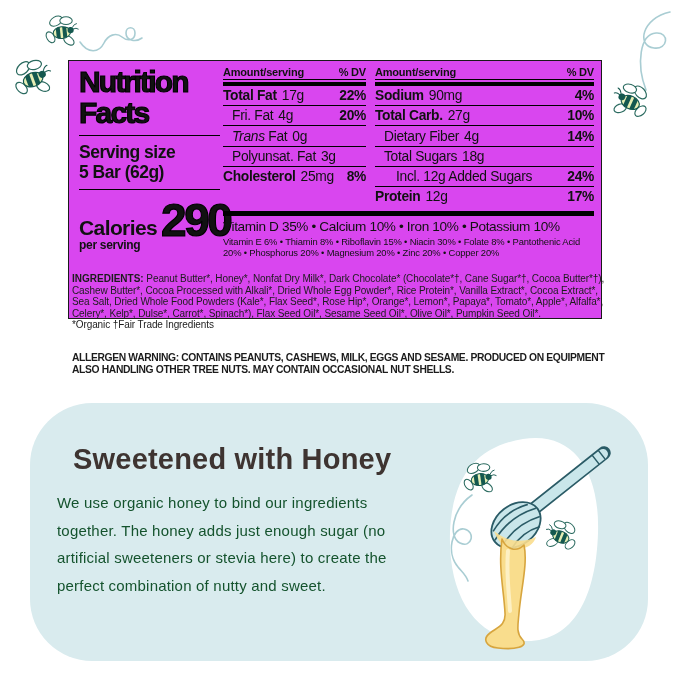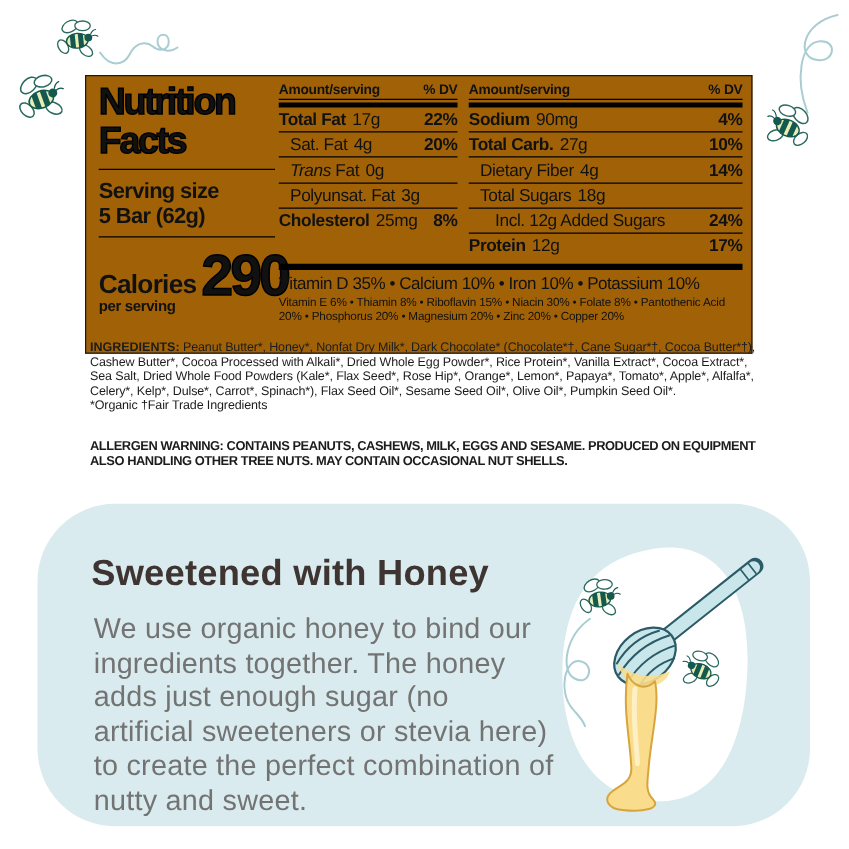--- a/index.html
+++ b/index.html
@@ -10,22 +10,22 @@
     color:#111;
     -webkit-font-smoothing:antialiased;
   }
   
   .decor{position:absolute;pointer-events:none;}
   #decor-tl{left:2px;top:6px;}
   #decor-tr{left:596px;top:2px;}
 
   
   .nf-box{
-    position:absolute;left:68px;top:60px;width:534px;height:223px;
-    border:1.6px solid #1a1a1a;background:#a16207;box-sizing:border-box;
+    position:absolute;left:68px;top:60px;width:534px;height:259px;
+    border:1.6px solid #1a1a1a;background:#d946ef;box-sizing:border-box;
   }
   .nf-left{position:absolute;left:10px;top:5px;width:141px;}
   .nf-title{
     font-weight:bold;font-size:30px;line-height:31px;letter-spacing:-1.8px;
     -webkit-text-stroke:1.1px #000;
   }
   .nf-div{border-top:1.4px solid #000;margin:7px 0 6px 0;}
   .nf-serving{font-weight:bold;font-size:17.5px;line-height:20px;letter-spacing:-0.5px;}
   .nf-cal-wrap{display:flex;align-items:flex-start;}
   .nf-cal-labels{margin-top:21px;}
@@ -75,22 +75,22 @@
   
   .honey-panel{
     position:absolute;left:30px;top:403px;width:618px;height:258px;
     background:#d9ebee;border-radius:62px;
   }
   .honey-heading{
     position:absolute;left:43px;top:40px;
     font-weight:bold;font-size:29px;letter-spacing:0.2px;color:#3e3431;
   }
   .honey-body{
-    position:absolute;left:45px;top:86px;width:368px;
-    font-size:23px;line-height:27.5px;letter-spacing:0.2px;color:#737373;
+    position:absolute;left:27px;top:86px;width:368px;
+    font-size:15px;line-height:27.5px;letter-spacing:0.2px;color:#14532d;
   }
   #honey-illo{position:absolute;left:402px;top:18px;}
 </style>
 </head>
 <body>
 
 <svg width="0" height="0" style="position:absolute" aria-hidden="true">
   <defs>
     <clipPath id="beebody">
         <ellipse cx="32" cy="30" rx="14" ry="9.5"></ellipse>
@@ -152,21 +152,21 @@
       <span>% DV</span>
     </div>
     <div class="nf-bar"></div>
     <div class="nf-rows">
         <div class="nf-row ind0">
           <span class="nf-name bold">Total Fat</span>
           <span class="nf-amt">17g</span>
           <span class="nf-dv">22%</span>
         </div>
         <div class="nf-row ind1">
-          <span class="nf-name plain">Sat. Fat</span>
+          <span class="nf-name plain">Fri. Fat</span>
           <span class="nf-amt">4g</span>
           <span class="nf-dv">20%</span>
         </div>
         <div class="nf-row ind1">
           <span class="nf-name italic"><i>Trans</i> Fat</span>
           <span class="nf-amt">0g</span>
         </div>
         <div class="nf-row ind1">
           <span class="nf-name plain">Polyunsat. Fat</span>
           <span class="nf-amt">3g</span>

